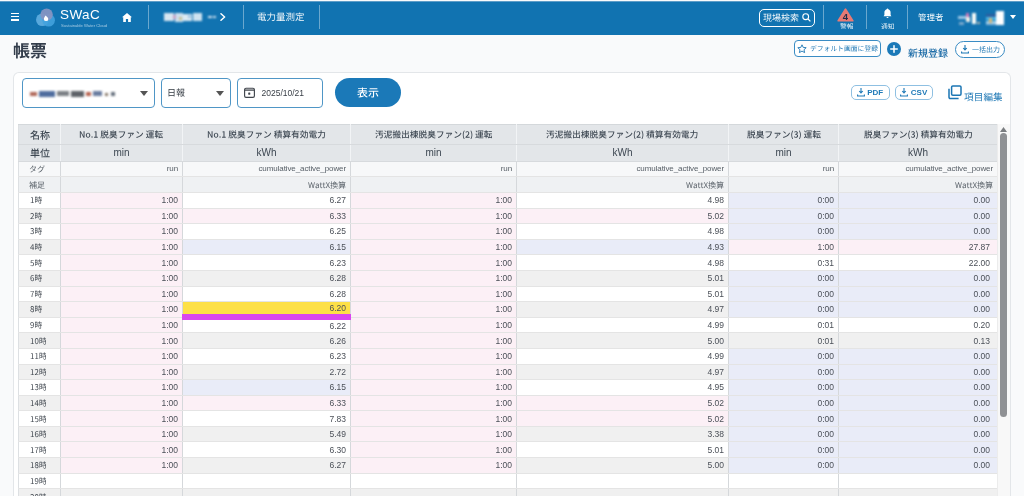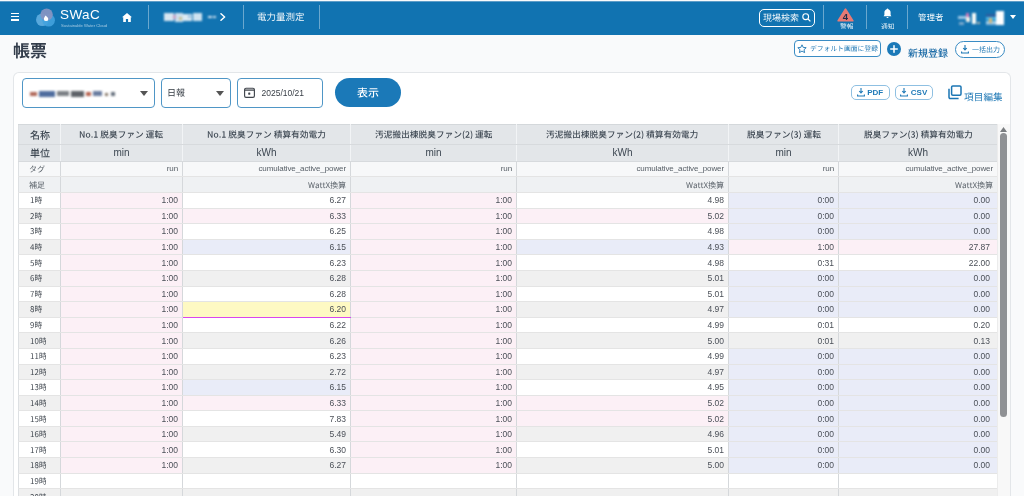--- a/index.html
+++ b/index.html
@@ -453,21 +453,21 @@
         <tr style="height:15.6px">
           <td style="background:#f0f0f0;border-right:1px solid #d5d8db;border-bottom:1px solid #e4e4e4">
             <div class="cell-f">
               <span style="width:10.5px;display:inline-block"></span>
               <svg class="jr" style="width:12.4px;height:8.0px" viewBox="0 -880 1555 1000" preserveAspectRatio="none">
                 <path transform="scale(1,-1)" fill="#40474f" d="M280 -13C417 -13 509 70 509 176C509 277 450 332 386 369V374C429 408 483 474 483 551C483 664 407 744 282 744C168 744 81 669 81 558C81 481 127 426 180 389V385C113 349 46 280 46 182C46 69 144 -13 280 -13ZM330 398C243 432 164 471 164 558C164 629 213 676 281 676C359 676 405 619 405 546C405 492 379 442 330 398ZM281 55C193 55 127 112 127 190C127 260 169 318 228 356C332 314 422 278 422 179C422 106 366 55 281 55Z M1000 209C1051 156 1105 82 1127 33L1191 72C1168 122 1111 193 1060 244ZM1186 841V721H976V654H1186V527H934V459H1318V346H939V279H1318V10C1318 -5 1313 -9 1297 -9C1281 -10 1224 -10 1163 -8C1174 -29 1185 -59 1188 -79C1269 -79 1319 -78 1351 -66C1382 -55 1392 -34 1392 9V279H1509V346H1392V459H1519V527H1260V654H1477V721H1260V841ZM846 416V185H701V416ZM846 484H701V706H846ZM631 775V35H701V117H917V775Z"></path>
               </svg>
             </div>
           </td>
           <td class="num" style="background:#fcf0f6;border-right:1px solid #d5d8db;border-bottom:1px solid #e4e4e4;padding-right:4px">1:00</td>
-          <td class="num" style="background:#fef9c3;border-right:1px solid #d5d8db;border-bottom:1px solid #d946ef;padding-right:4px">6.20</td>
+          <td class="num" style="background:#fde047;border-right:1px solid #d5d8db;border-bottom:6px solid #d946ef;padding-right:4px">6.20</td>
           <td class="num" style="background:#fcf0f6;border-right:1px solid #d5d8db;border-bottom:1px solid #e4e4e4;padding-right:4px">1:00</td>
           <td class="num" style="background:#f0f0f0;border-right:1px solid #d5d8db;border-bottom:1px solid #e4e4e4;padding-right:4px">4.97</td>
           <td class="num" style="background:#e9ecf8;border-right:1px solid #d5d8db;border-bottom:1px solid #e4e4e4;padding-right:4px">0:00</td>
           <td class="num" style="background:#e9ecf8;border-right:1px solid #d5d8db;border-bottom:1px solid #e4e4e4;padding-right:7px">0.00</td>
         </tr>
         <tr style="height:15.6px">
           <td style="background:#ffffff;border-right:1px solid #d5d8db;border-bottom:1px solid #e4e4e4">
             <div class="cell-f">
               <span style="width:10.5px;display:inline-block"></span>
               <svg class="jr" style="width:12.4px;height:8.0px" viewBox="0 -880 1555 1000" preserveAspectRatio="none">
@@ -583,21 +583,21 @@
             <div class="cell-f">
               <span style="width:10.5px;display:inline-block"></span>
               <svg class="jr" style="width:16.9px;height:8.0px" viewBox="0 -880 2110 1000" preserveAspectRatio="none">
                 <path transform="scale(1,-1)" fill="#40474f" d="M88 0H490V76H343V733H273C233 710 186 693 121 681V623H252V76H88Z M856 -13C970 -13 1067 83 1067 225C1067 379 987 455 863 455C806 455 742 422 697 367C701 594 784 671 886 671C930 671 974 649 1002 615L1054 671C1013 715 958 746 882 746C740 746 611 637 611 350C611 108 716 -13 856 -13ZM699 294C747 362 803 387 848 387C937 387 980 324 980 225C980 125 926 59 856 59C764 59 709 142 699 294Z M1555 209C1606 156 1660 82 1682 33L1746 72C1723 122 1666 193 1615 244ZM1741 841V721H1531V654H1741V527H1489V459H1873V346H1494V279H1873V10C1873 -5 1868 -9 1852 -9C1836 -10 1779 -10 1718 -8C1729 -29 1740 -59 1743 -79C1824 -79 1874 -78 1906 -66C1937 -55 1947 -34 1947 9V279H2064V346H1947V459H2074V527H1815V654H2032V721H1815V841ZM1401 416V185H1256V416ZM1401 484H1256V706H1401ZM1186 775V35H1256V117H1472V775Z"></path>
               </svg>
             </div>
           </td>
           <td class="num" style="background:#fcf0f6;border-right:1px solid #d5d8db;border-bottom:1px solid #e4e4e4;padding-right:4px">1:00</td>
           <td class="num" style="background:#f0f0f0;border-right:1px solid #d5d8db;border-bottom:1px solid #e4e4e4;padding-right:4px">5.49</td>
           <td class="num" style="background:#fcf0f6;border-right:1px solid #d5d8db;border-bottom:1px solid #e4e4e4;padding-right:4px">1:00</td>
-          <td class="num" style="background:#f0f0f0;border-right:1px solid #d5d8db;border-bottom:1px solid #e4e4e4;padding-right:4px">4.96</td>
+          <td class="num" style="background:#f0f0f0;border-right:1px solid #d5d8db;border-bottom:1px solid #e4e4e4;padding-right:4px">3.38</td>
           <td class="num" style="background:#e9ecf8;border-right:1px solid #d5d8db;border-bottom:1px solid #e4e4e4;padding-right:4px">0:00</td>
           <td class="num" style="background:#e9ecf8;border-right:1px solid #d5d8db;border-bottom:1px solid #e4e4e4;padding-right:7px">0.00</td>
         </tr>
         <tr style="height:15.6px">
           <td style="background:#ffffff;border-right:1px solid #d5d8db;border-bottom:1px solid #e4e4e4">
             <div class="cell-f">
               <span style="width:10.5px;display:inline-block"></span>
               <svg class="jr" style="width:16.9px;height:8.0px" viewBox="0 -880 2110 1000" preserveAspectRatio="none">
                 <path transform="scale(1,-1)" fill="#40474f" d="M88 0H490V76H343V733H273C233 710 186 693 121 681V623H252V76H88Z M753 0H848C860 287 891 458 1063 678V733H604V655H960C816 455 766 278 753 0Z M1555 209C1606 156 1660 82 1682 33L1746 72C1723 122 1666 193 1615 244ZM1741 841V721H1531V654H1741V527H1489V459H1873V346H1494V279H1873V10C1873 -5 1868 -9 1852 -9C1836 -10 1779 -10 1718 -8C1729 -29 1740 -59 1743 -79C1824 -79 1874 -78 1906 -66C1937 -55 1947 -34 1947 9V279H2064V346H1947V459H2074V527H1815V654H2032V721H1815V841ZM1401 416V185H1256V416ZM1401 484H1256V706H1401ZM1186 775V35H1256V117H1472V775Z"></path>
               </svg>

